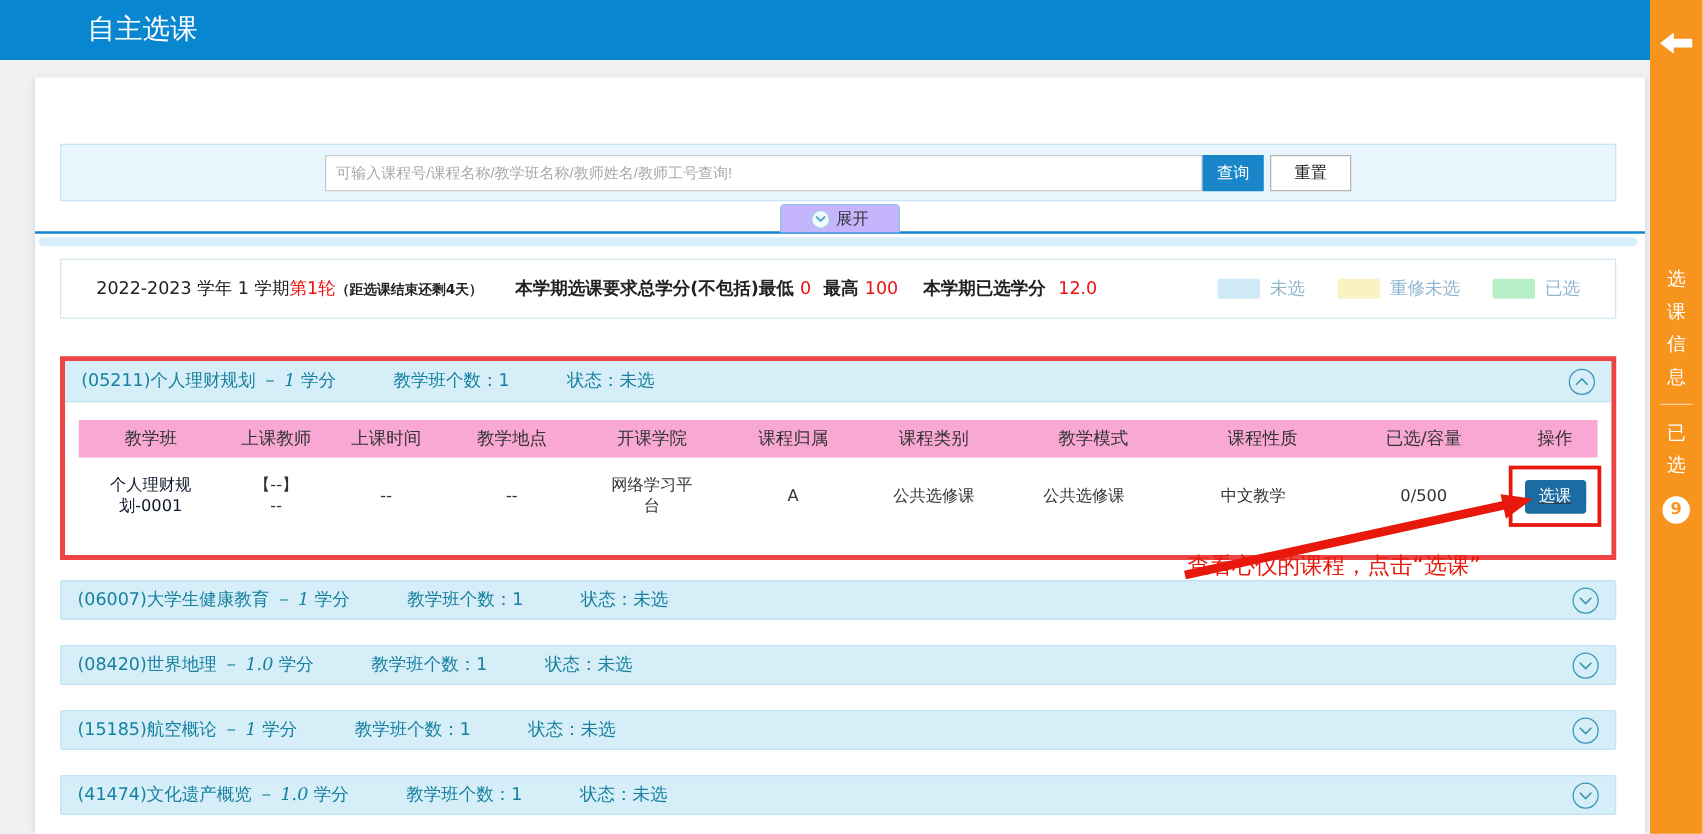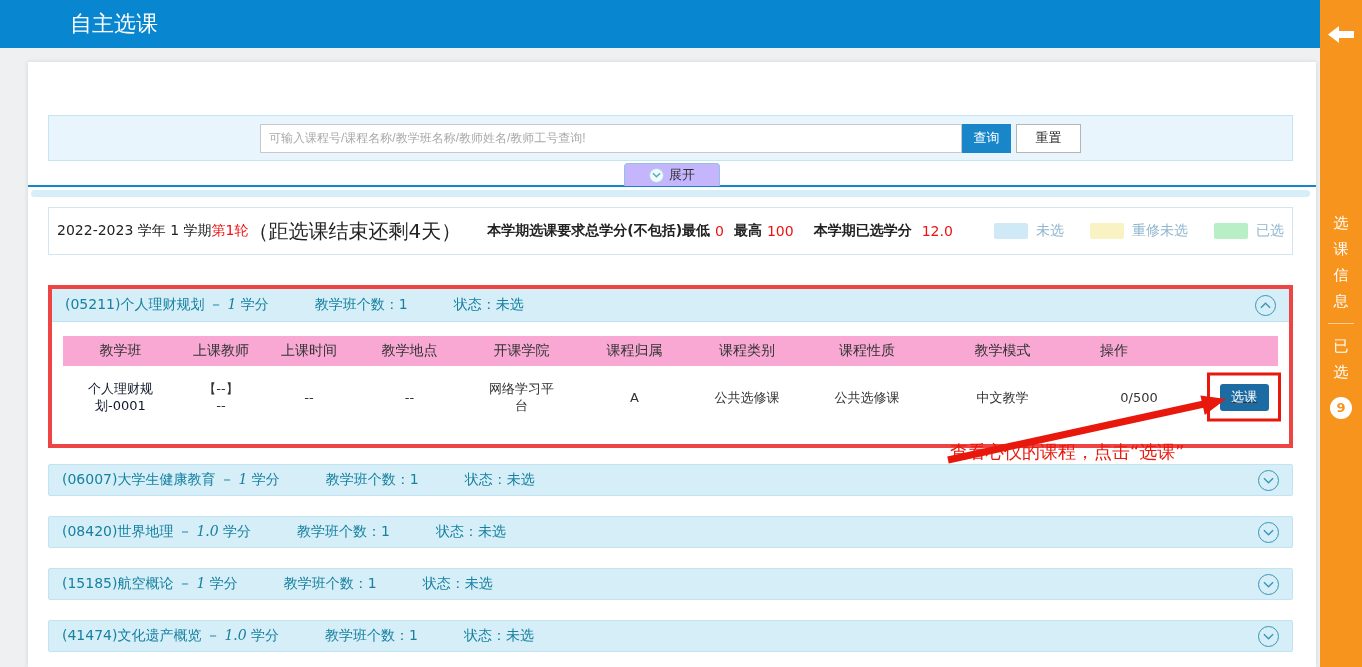--- a/index.html
+++ b/index.html
@@ -37,24 +37,24 @@
   .expand-tab { position:absolute; left:50%; transform:translateX(-50%); top:101px; width:96px; height:23px;
     background:#c4b5fd; border:1px solid #8fc3e0; border-bottom:none; border-radius:4px 4px 0 0; z-index:2;
     display:flex; align-items:center; justify-content:center; gap:5px; cursor:pointer; font-size:13px; color:#333; }
   .circ-chev { width:15px; height:15px; border-radius:50%; border:1px solid #a7d2e8; display:inline-flex;
     align-items:center; justify-content:center; background:#f2fafd; }
   .blue-line { position:absolute; left:0; top:123px; width:100%; height:2px; background:#1287cf; z-index:1; }
   .scroll-strip { position:absolute; left:3px; top:128px; width:1279px; height:7px; background:#d5eef8; border-radius:4px; }
 
   
   .info-bar { position:absolute; left:20px; top:145px; width:1245px; height:48px; background:#fff;
-    border:1px solid #d3e6f0; display:flex; align-items:center; padding:0 8px; font-size:14px; color:#222;text-align:center; }
+    border:1px solid #d3e6f0; display:flex; align-items:center; padding:0 28px; font-size:14px; color:#222;text-align:center; }
   .info-bar .red { color:#ee1111; }
   .info-bar .b { font-weight:bold; }
-  .deadline { font-weight:normal; font-size:20px; }
+  .deadline { font-weight:bold; font-size:11px; }
   .seg-gap { display:inline-block; width:26px; }
   .sm-gap { display:inline-block; width:10px; }
   .legend { margin-left:auto; display:flex; align-items:center; gap:26px; }
   .legend-item { display:flex; align-items:center; gap:8px; }
   .legend-swatch { width:34px; height:16px; border-radius:2px; }
   .legend-label { font-size:14px; color:#8fb6cd; }
 
   
   .course-list { position:absolute; left:20px; top:223px; width:1245px; }
   .course-bar { height:32px; background:#d5eef8; border:1px solid #c2e4f2; border-radius:2px;
@@ -184,22 +184,23 @@
         </div>
         <div class="class-panel">
           <div class="ct-row ct-head">
             <div class="cell" style="width: 115px;">教学班</div>
             <div class="cell" style="width: 86px;">上课教师</div>
             <div class="cell" style="width: 90px;">上课时间</div>
             <div class="cell" style="width: 111px;">教学地点</div>
             <div class="cell" style="width: 113px;">开课学院</div>
             <div class="cell" style="width: 113px;">课程归属</div>
             <div class="cell" style="width: 112px;">课程类别</div>
+            <div class="cell" style="width: 143px;">教学模式</div>
             <div class="cell" style="width: 128px;">课程性质</div>
-            <div class="cell" style="width: 143px;">教学模式</div>
+            <div class="cell" style="width: 130px;">已选/容量</div>
             <div class="cell" style="width: 80px;">操作</div>
           </div>
           <div class="ct-row ct-body">
             <div class="cell" style="width: 115px;">
               <span class="link">个人理财规划-0001</span>
             </div>
             <div class="cell" style="width: 86px;">
               <div>【--】</div>
               <div>--</div>
             </div>

